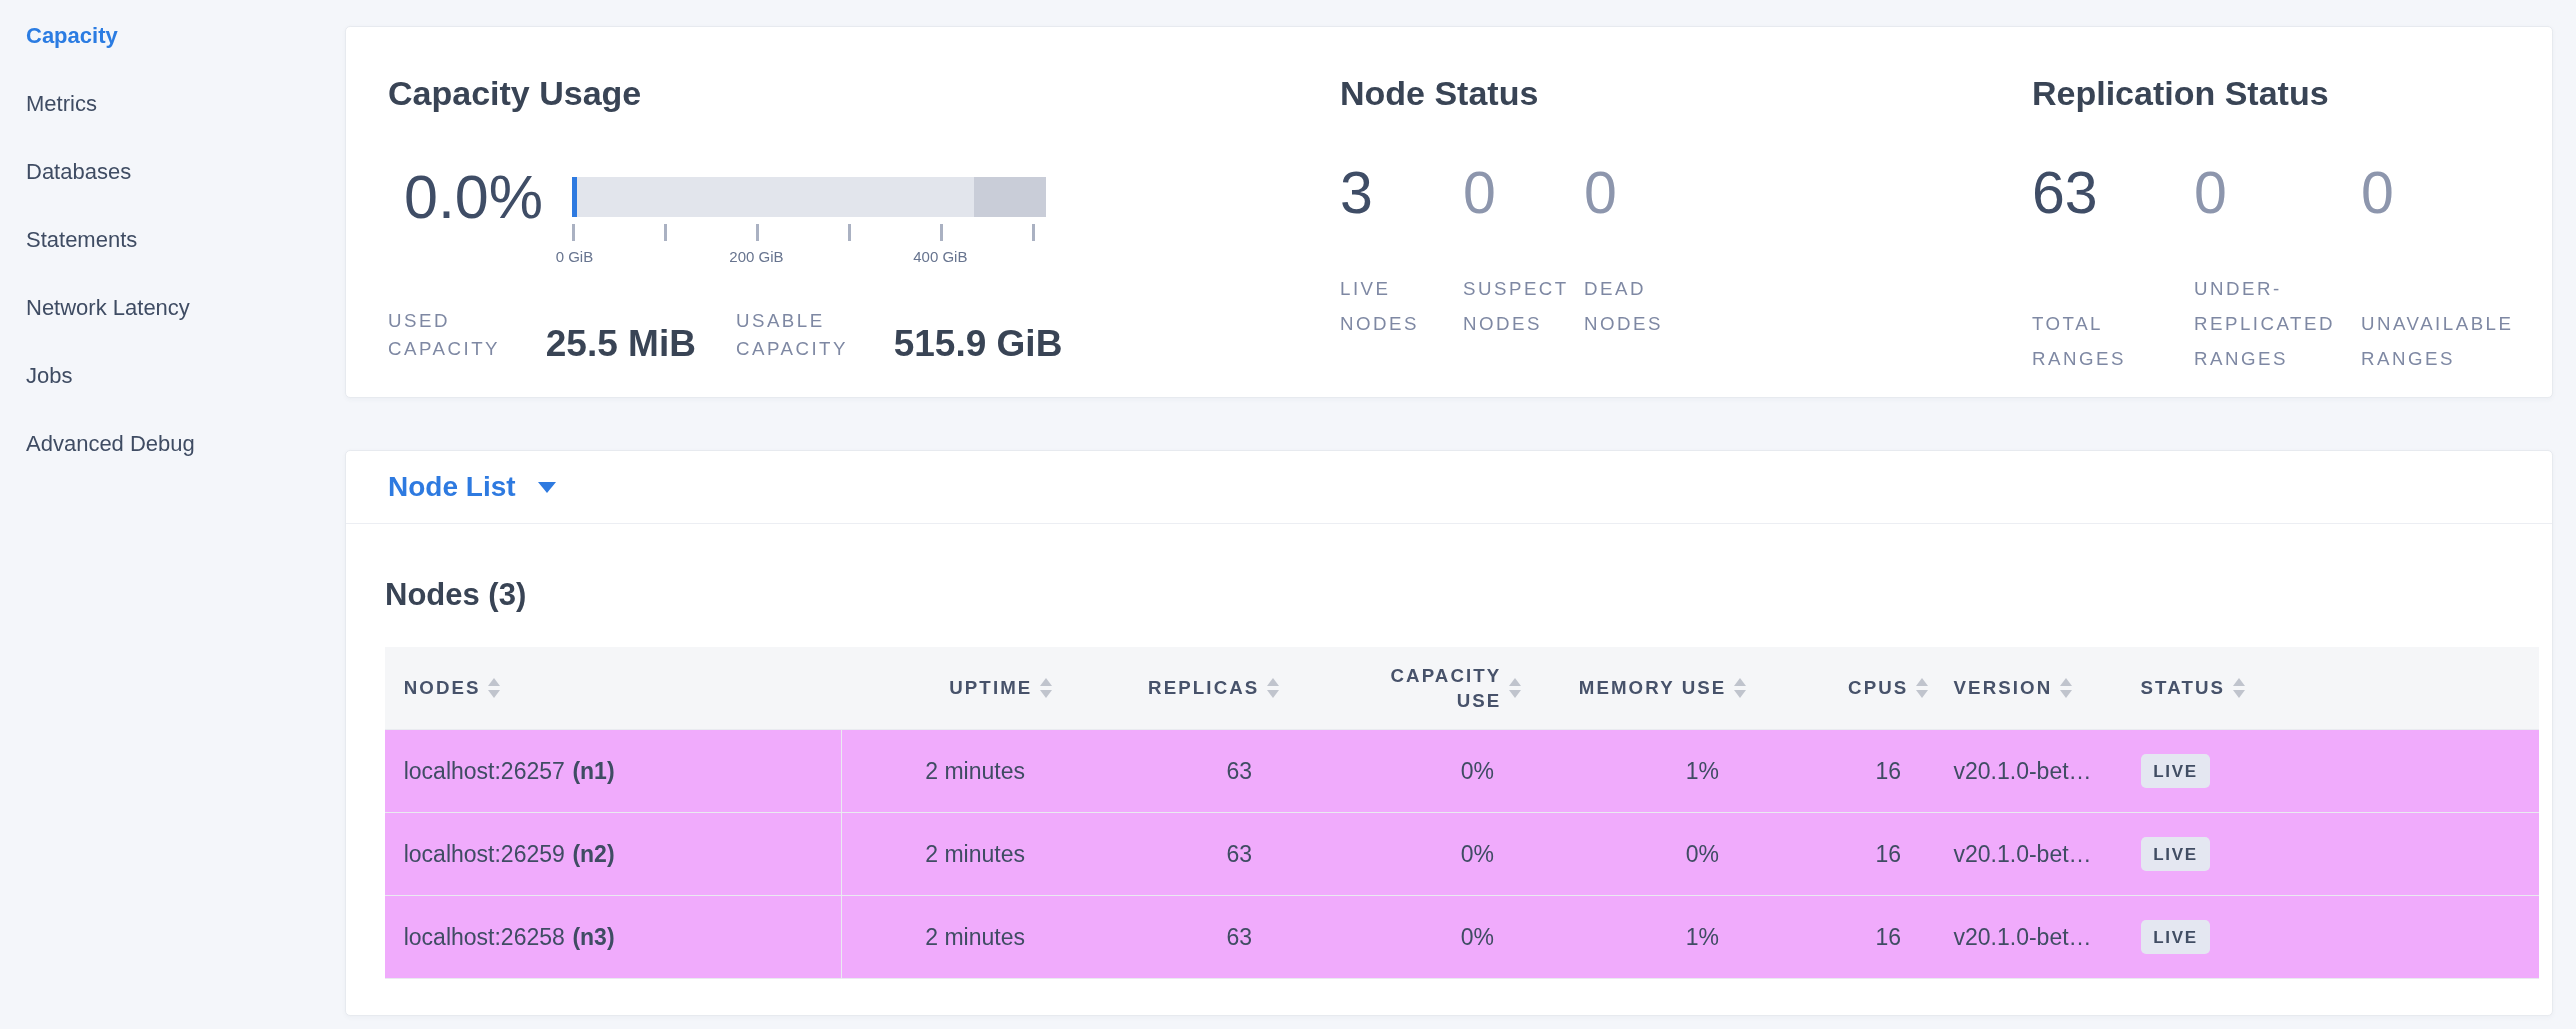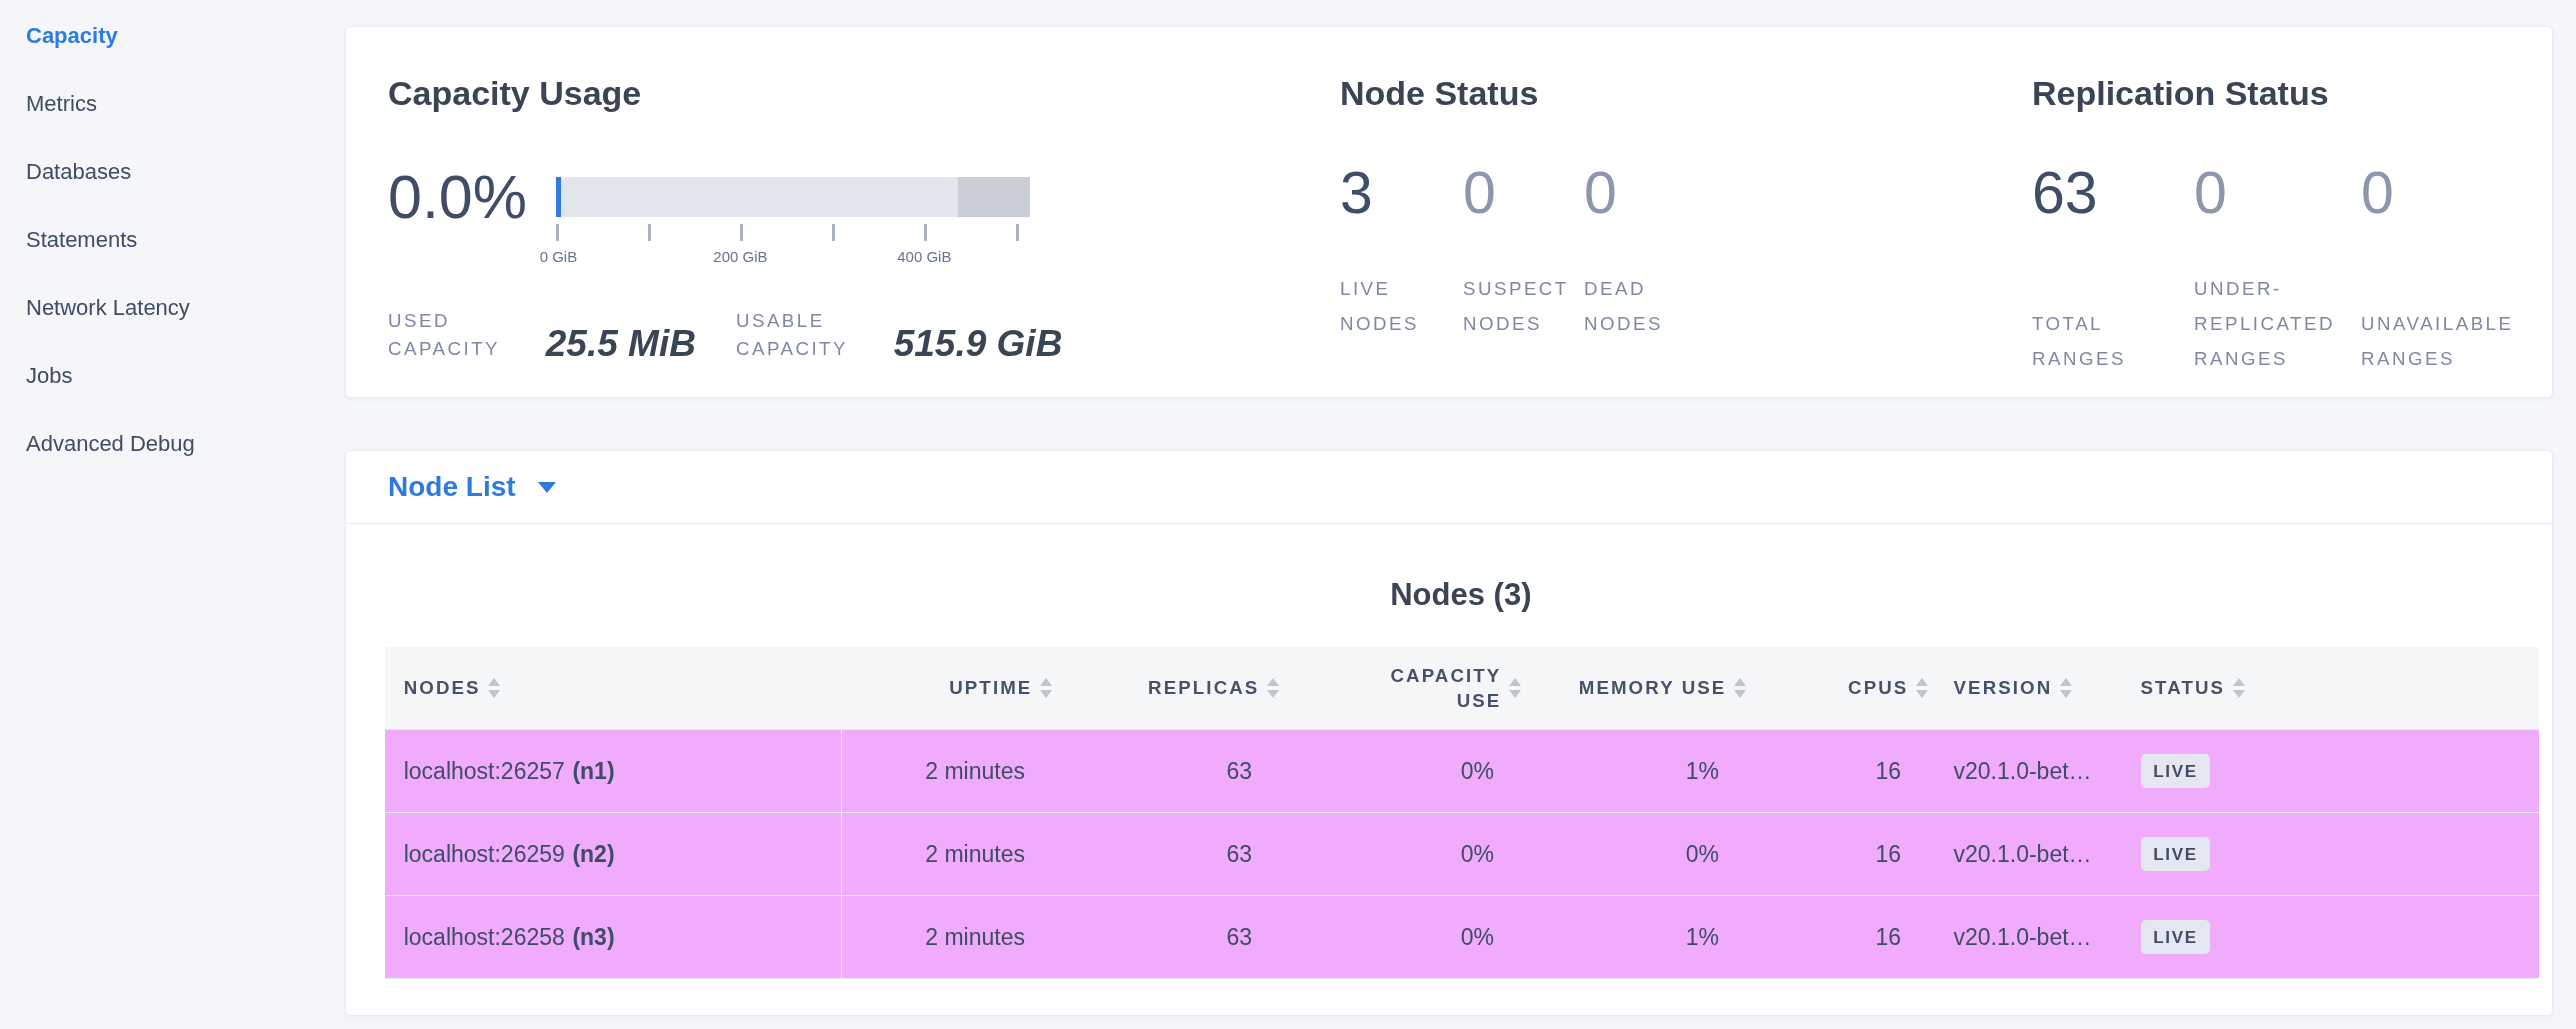--- a/index.html
+++ b/index.html
@@ -16,33 +16,33 @@
   .main { position:absolute; left:345px; top:0; width:2208px; }
   .card { background:#ffffff; border:1.7px solid #e7eaef; border-radius:5.1px;
     box-shadow:0 1.7px 4.2px rgba(60,73,97,0.04); }
   .card.summary { margin-top:26px; height:372px; display:flex; padding:46px 0 0 42px; }
 
   .section-title { font-size:34px; font-weight:600; color:#394455; line-height:41px; }
 
   
   .sec-capacity { width:952px; }
   .cap-row { display:flex; margin-top:51px; }
-  .cap-percent { font-size:61px; font-weight:500; color:#3f4d66; line-height:65px; }
+  .cap-percent { font-size:61px; font-weight:500; color:#3f4d66; line-height:65px;margin-left:16px; }
   .gauge { width:474px; margin-left:29px; margin-top:12px; position:relative; }
   .gauge-bar { position:relative; height:40px; background:#e2e5ec; overflow:hidden; }
   .gauge-other { position:absolute; top:0; right:0; height:100%; width:15.2%; background:#c9cdd8; }
   .gauge-used { position:absolute; top:0; left:0; height:100%; width:5.1px; background:#2e7ae0; }
   .gauge-ticks { position:relative; height:20.4px; margin-top:6.8px; }
   .gtick { position:absolute; top:0; width:2.5px; height:17px; background:#aab1c2; }
   .gauge-labels { position:relative; height:25.5px; margin-top:3.4px; }
   .gtick-label { position:absolute; transform:translateX(-50%); font-size:15px; color:#67748f; white-space:nowrap; }
   .cap-stats { display:flex; margin-top:34px; align-items:flex-end; }
   .stat-pair { display:flex; align-items:flex-end; }
   .pair-label { font-size:18.7px; letter-spacing:2.5px; color:#7e88a3; line-height:28px; width:151px; }
-  .pair-value { font-size:37px; font-weight:600; color:#394455; line-height:39px; margin-left:6.8px; white-space:nowrap;font-style:italic; }
+  .pair-value { font-size:37px; font-weight:600; color:#394455; line-height:39px; margin-left:6.8px; white-space:nowrap; }
   .stat-pair + .stat-pair { margin-left:40px; }
 
   
   .sec-nodestatus { width:692px; }
   .sec-replication { flex:1; }
   .stats-grid { display:grid; margin-top:48px; align-items:end; }
   .sec-nodestatus .stats-grid { grid-template-columns:123px 121px auto; }
   .sec-replication .stats-grid { grid-template-columns:162px 167px auto; }
   .stat-value { font-size:59px; font-weight:500; color:#3f4d66; line-height:63px; }
   .stat-value.dim { color:#8d96ad; }
@@ -54,21 +54,21 @@
   
   .card.nodelist { margin-top:52px; }
   .nl-header { height:73px; display:flex; align-items:center; padding-left:42px;
     border-bottom:1.7px solid #eceef3; cursor:pointer; }
   .nl-label { font-size:28px; font-weight:600; color:#2e7ae0; }
   .nl-caret { width:0; height:0; margin-left:22px;
     border-left:9.3px solid transparent; border-right:9.3px solid transparent;
     border-top:11px solid #2e7ae0; }
 
   .nodes-wrap { padding:53px 15.3px 36px 39px; }
-  .nodes-title { font-size:31px; font-weight:600; color:#394455; margin-bottom:34px;text-align:center; }
+  .nodes-title { font-size:31px; font-weight:600; color:#394455; margin-bottom:34px; }
 
   .tbl { display:grid; width:2154px;
     grid-template-columns:457px 210px 227px 242px 225px 182px 187px 1fr; }
   .th { background:#f5f6f8; height:83px; display:flex; align-items:center;
     font-size:18.7px; font-weight:bold; letter-spacing:2.1px; color:#47526a;
     border-bottom:1.7px solid #e9ebf0; cursor:pointer; }
   .td { height:83px; display:flex; align-items:center; font-size:23px; color:#3f4c63;
     border-bottom:1.7px solid #e9ebf0; background:#f0abfc; }
   .c1 { padding-left:18.7px; }
   .td.c1 { border-right:1.7px solid #e9ebf0; cursor:pointer; }

